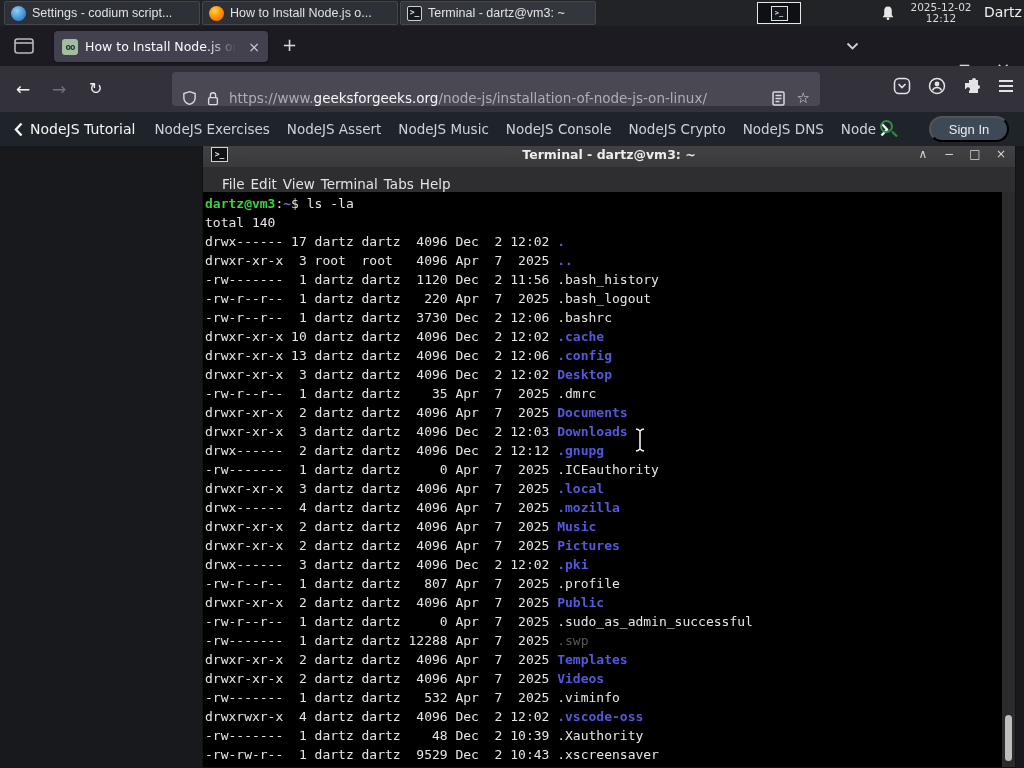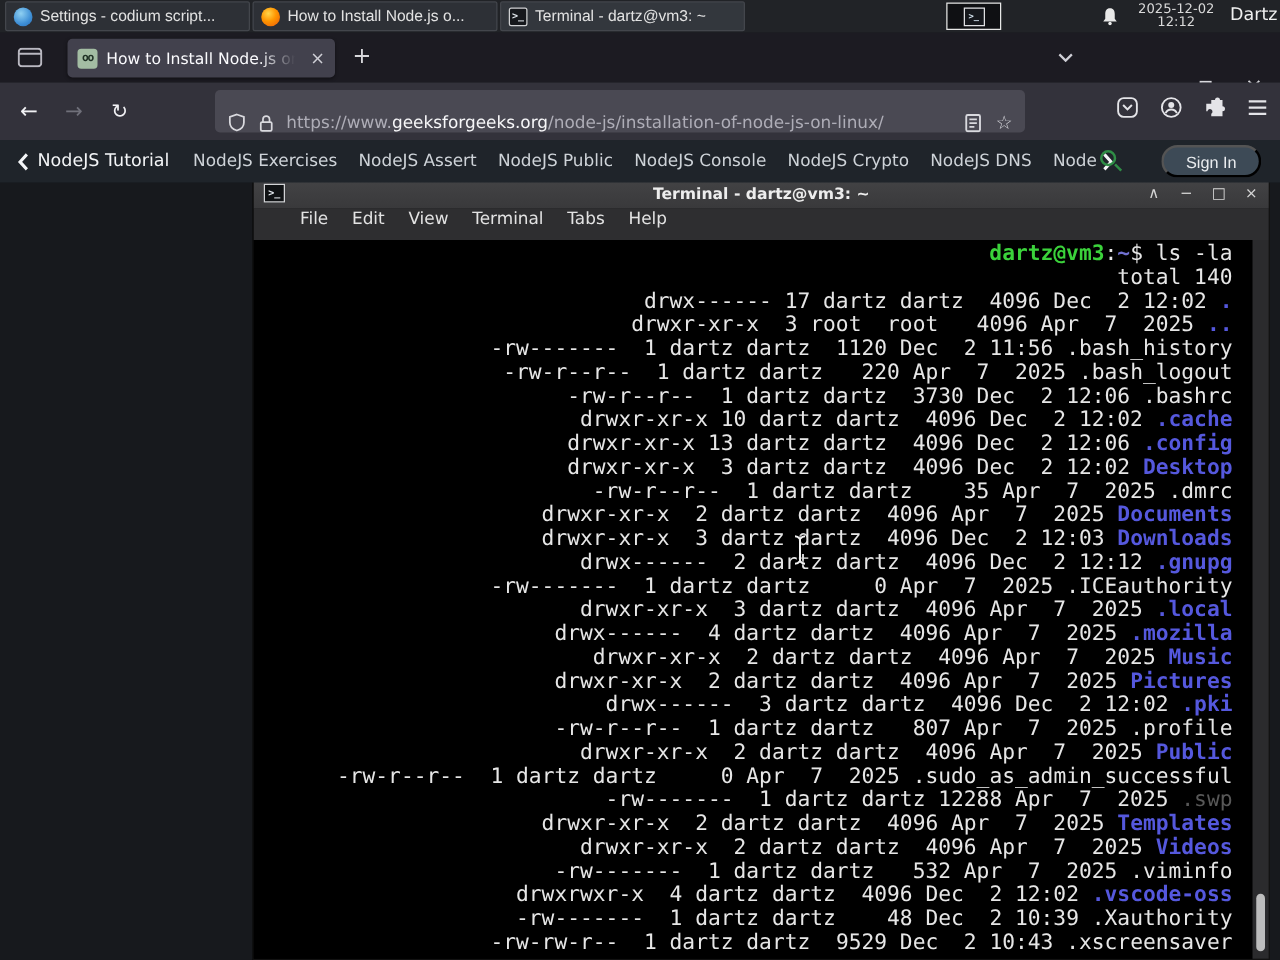--- a/index.html
+++ b/index.html
@@ -63,25 +63,25 @@
   
   .pagecontent{position:absolute;top:146px;left:0;width:1024px;height:622px;background:#17191d;z-index:10;}
 
   
   .term{position:absolute;left:202px;top:140px;width:814px;height:628px;z-index:30;border:1px solid #121212;background:#000;}
   .term-title{position:absolute;top:0;left:0;right:0;height:26px;background:linear-gradient(#444446,#39393b);display:flex;align-items:center;}
   .term-title-icon{width:17px;height:15px;margin-left:8px;background:#101214;border:1px solid #d2d3d5;color:#e4eaef;font:bold 8px/13px "DejaVu Sans Mono",monospace;text-align:center;}
   .term-title-text{position:absolute;left:0;right:0;text-align:center;font-size:12.5px;font-weight:bold;color:#ededed;}
   .term-btns{position:absolute;right:8px;top:0;height:26px;display:flex;align-items:center;gap:14px;color:#d6d6d6;font-size:12px;}
   .term-btns span{width:12px;text-align:center;}
-  .term-menu{position:absolute;top:26px;left:0;right:0;height:25px;background:#2e2e30;display:flex;align-items:flex-start;padding-left:34px;gap:13px;}
+  .term-menu{position:absolute;top:26px;left:0;right:0;height:25px;background:#2e2e30;display:flex;align-items:flex-end;padding-left:16px;}
   .term-menu span{font-size:13.5px;color:#e3e3e3;padding:0 3px;}
   .term-body{position:absolute;top:51px;left:0;right:13px;bottom:0;background:#000;overflow:hidden;
-    font-family:"DejaVu Sans Mono","Liberation Mono",monospace;font-size:17px;line-height:19px;
-    white-space:pre;color:#e6e6e6;padding:2px 16px 0 2px;text-align:right;}
+    font-family:"DejaVu Sans Mono","Liberation Mono",monospace;font-size:13px;line-height:19px;
+    white-space:pre;color:#e6e6e6;padding:2px 16px 0 2px;}
   .p-user{color:#3bd23b;font-weight:bold;}
   .p-path{color:#7070cf;font-weight:bold;}
   .fn-dir{color:#5558dd;font-weight:bold;}
   .fn-file{color:#e6e6e6;}
   .fn-dim{color:#585858;}
   .term-scroll{position:absolute;top:51px;right:0;width:13px;bottom:0;background:#2b2b2d;}
   .term-thumb{position:absolute;left:3px;right:3px;bottom:6px;height:46px;background:#bdbdbd;border-radius:4px;}
 
   .ibeam{position:absolute;left:633px;top:427px;z-index:35;filter:drop-shadow(0 0 1px #000);}
 
@@ -183,21 +183,21 @@
 <div class="gfgnav">
   <div class="gfg-back">
     <svg width="9" height="15" viewBox="0 0 9 15">
       <path d="M7.5 1.5 L2 7.5 L7.5 13.5" fill="none" stroke="#f3f5f7" stroke-width="2.4"></path>
     </svg>
     <span class="gfg-back-label">NodeJS Tutorial</span>
   </div>
   <div class="gfg-links">
     <span>NodeJS Exercises</span>
     <span>NodeJS Assert</span>
-    <span>NodeJS Public</span>
+    <span>NodeJS Music</span>
     <span>NodeJS Console</span>
     <span>NodeJS Crypto</span>
     <span>NodeJS DNS</span>
     <span class="gfg-more">
       <span>Node</span>
       <svg width="9" height="15" viewBox="0 0 9 15">
         <path d="M1.5 1.5 L7 7.5 L1.5 13.5" fill="none" stroke="#f3f5f7" stroke-width="2.4"></path>
       </svg>
     </span>
   </div>

